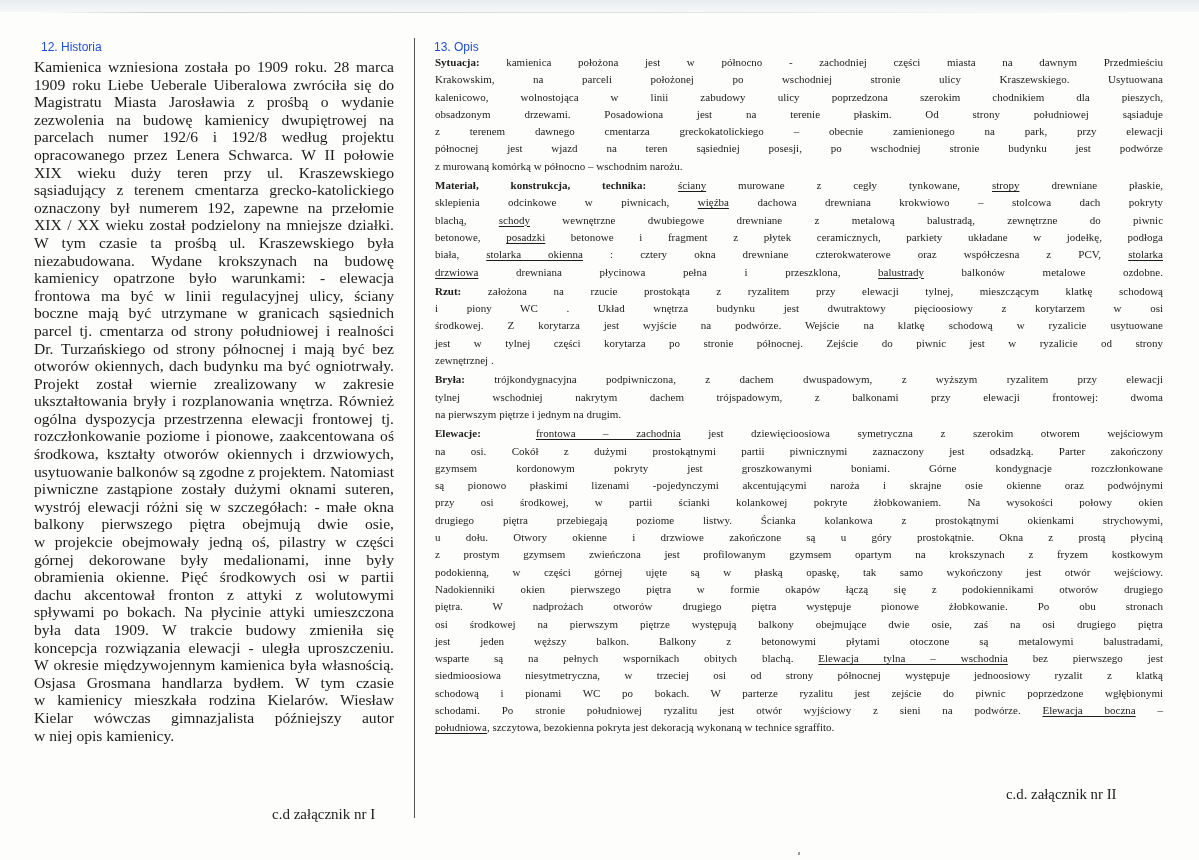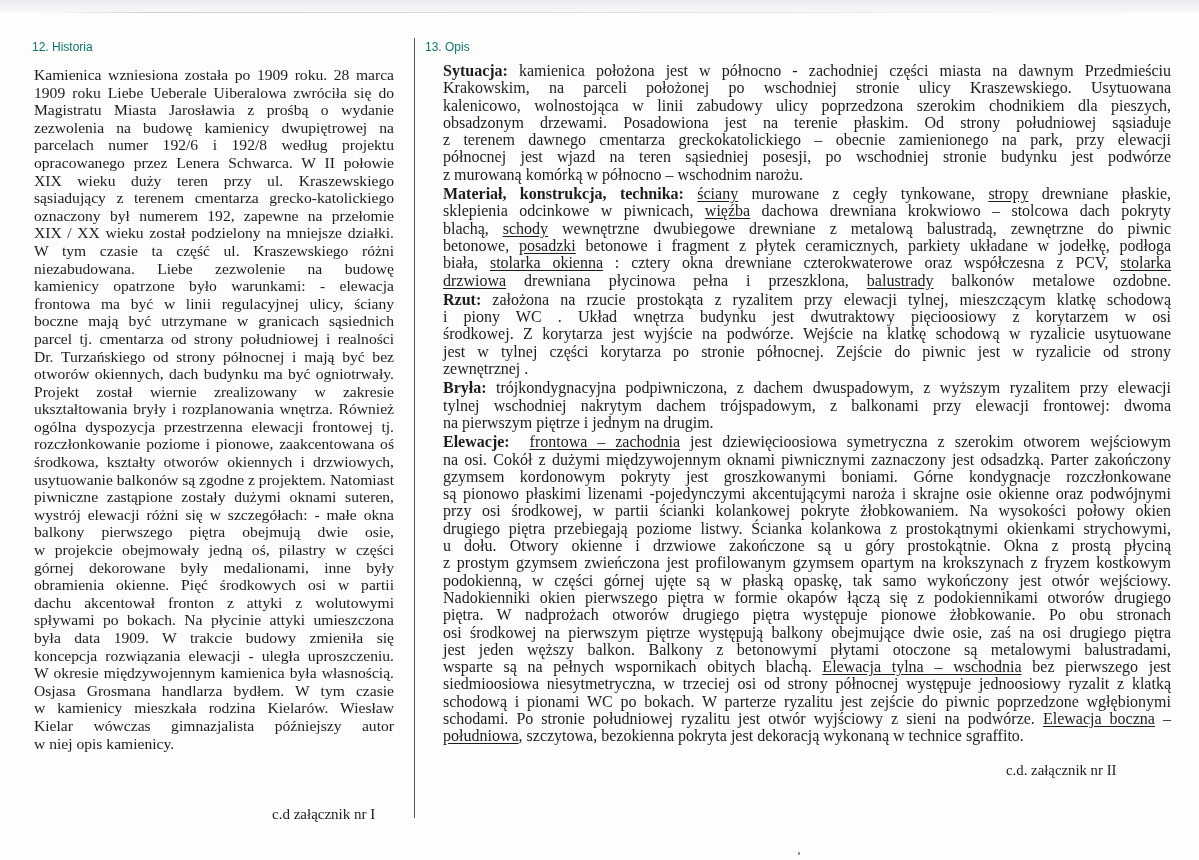--- a/index.html
+++ b/index.html
@@ -23,44 +23,44 @@
     background: #555;
   }
   .col-left {
     position: absolute; left: 32px; top: 40px; width: 362px;
   }
   .col-right {
     position: absolute; left: 425px; top: 40px; width: 745px;
   }
   .sec-head {
     font-family: "Liberation Sans", sans-serif;
-    font-size: 12px; line-height: 14px; color: #0f766e;
-    margin: 0 0 0 0;
+    font-size: 12px; line-height: 14px; color: #1d4ed8;
+    margin: 0 0 0 9px;
   }
   .body-left {
     font-size: 15.6px; line-height: 17.6px;
-    margin: 12px 0 0 0; padding-left: 2px;
+    margin: 4px 0 0 0; padding-left: 2px;
   }
   .body-left .ln { display: block; text-align: justify; text-align-last: justify; white-space: nowrap; }
   .body-left .ln.last { text-align-last: left; }
   .body-right {
-    font-size: 16px; line-height: 17.3px;
-    margin: 8px; padding-left: 10px; width: 728px;
+    font-size: 11px; line-height: 17.3px;
+    margin: 0; padding-left: 10px; width: 728px;
   }
   .body-right .ln { display: block; text-align: justify; text-align-last: justify; white-space: nowrap; }
   .body-right .ln.last { text-align-last: left; }
   .para { margin-bottom: 2px; }
   b { font-weight: bold; }
   u { text-decoration: underline; text-underline-offset: 2px; }
   .ref-left {
     position: absolute; left: 272px; top: 806px;
     font-size: 15px;
   }
   .ref-right {
-    position: absolute; left: 1006px; top: 762px;
+    position: absolute; left: 1006px; top: 786px;
     font-size: 14.8px;
   }
   .speck {
     position: absolute; left: 798px; top: 852px; width: 2px; height: 3px; background: #999;
   }
 </style>
 </head>
 <body>
 
 <div class="topshade"></div>
@@ -73,22 +73,22 @@
     <span class="ln">Kamienica wzniesiona  została po 1909 roku.  28  marca</span>
     <span class="ln">1909 roku  Liebe  Ueberale  Uiberalowa  zwróciła się  do</span>
     <span class="ln">Magistratu Miasta Jarosławia  z  prośbą  o  wydanie</span>
     <span class="ln">zezwolenia  na  budowę  kamienicy dwupiętrowej  na</span>
     <span class="ln">parcelach   numer 192/6  i  192/8   według   projektu</span>
     <span class="ln">opracowanego  przez  Lenera Schwarca. W  II połowie</span>
     <span class="ln">XIX   wieku  duży  teren  przy  ul.  Kraszewskiego</span>
     <span class="ln">sąsiadujący  z  terenem cmentarza grecko-katolickiego</span>
     <span class="ln">oznaczony  był numerem 192, zapewne na  przełomie</span>
     <span class="ln">XIX / XX   wieku  został podzielony  na mniejsze działki.</span>
-    <span class="ln">W   tym   czasie  ta  część  ul.  Kraszewskiego  różni</span>
-    <span class="ln">niezabudowana.  Liebe  zezwolenie  na  budowę</span>
+    <span class="ln">W   tym   czasie  ta  prośbą  ul.  Kraszewskiego  była</span>
+    <span class="ln">niezabudowana.  Wydane  krokszynach  na  budowę</span>
     <span class="ln">kamienicy  opatrzone   było   warunkami: -  elewacja</span>
     <span class="ln">frontowa  ma  być  w  linii regulacyjnej ulicy,  ściany</span>
     <span class="ln">boczne mają  być utrzymane  w  granicach  sąsiednich</span>
     <span class="ln">parcel   tj. cmentarza  od  strony południowej  i  realności</span>
     <span class="ln">Dr. Turzańskiego  od  strony  północnej  i mają  być  bez</span>
     <span class="ln">otworów okiennych, dach budynku ma  być  ogniotrwały.</span>
     <span class="ln">Projekt   został   wiernie  zrealizowany   w   zakresie</span>
     <span class="ln">ukształtowania bryły i rozplanowania wnętrza. Również</span>
     <span class="ln">ogólna dyspozycja przestrzenna elewacji frontowej  tj.</span>
     <span class="ln">rozczłonkowanie poziome i pionowe,  zaakcentowana  oś</span>
@@ -145,21 +145,21 @@
     </div>
 
     <div class="para">
       <span class="ln"><b>Bryła:</b><span> trójkondygnacyjna  podpiwniczona,  z  dachem  dwuspadowym,  z  wyższym  ryzalitem  przy elewacji</span></span>
       <span class="ln">tylnej  wschodniej  nakrytym  dachem  trójspadowym,  z   balkonami   przy   elewacji   frontowej:    dwoma</span>
       <span class="ln last">na  pierwszym  piętrze  i  jednym  na  drugim.</span>
     </div>
 
     <div class="para">
       <span class="ln"><b>Elewacje:</b>&nbsp; <u>frontowa – zachodnia</u><span>  jest  dziewięcioosiowa  symetryczna  z  szerokim  otworem   wejściowym</span></span>
-      <span class="ln">na  osi.  Cokół   z   dużymi  międzywojennym  oknami  piwnicznymi  zaznaczony  jest  odsadzką.  Parter  zakończony</span>
+      <span class="ln">na  osi.  Cokół   z   dużymi  prostokątnymi  partii  piwnicznymi  zaznaczony  jest  odsadzką.  Parter  zakończony</span>
       <span class="ln">gzymsem   kordonowym   pokryty   jest   groszkowanymi   boniami.   Górne   kondygnacje    rozczłonkowane</span>
       <span class="ln">są  pionowo  płaskimi  lizenami  -pojedynczymi  akcentującymi  naroża  i  skrajne  osie  okienne  oraz  podwójnymi</span>
       <span class="ln">przy  osi  środkowej,  w  partii  ścianki   kolankowej   pokryte  żłobkowaniem.  Na   wysokości   połowy   okien</span>
       <span class="ln">drugiego   piętra  przebiegają   poziome   listwy.  Ścianka  kolankowa  z  prostokątnymi  okienkami  strychowymi,</span>
       <span class="ln">u  dołu.  Otwory   okienne  i  drzwiowe    zakończone  są   u   góry  prostokątnie.  Okna   z   prostą   płyciną</span>
       <span class="ln">z prostym  gzymsem  zwieńczona  jest  profilowanym  gzymsem   opartym  na   krokszynach  z  fryzem  kostkowym</span>
       <span class="ln">podokienną,   w   części   górnej  ujęte   są  w   płaską   opaskę,  tak  samo wykończony   jest  otwór  wejściowy.</span>
       <span class="ln">Nadokienniki  okien  pierwszego  piętra  w  formie  okapów   łączą  się  z podokiennikami  otworów  drugiego</span>
       <span class="ln">piętra.  W     nadprożach  otworów  drugiego   piętra    występuje   pionowe    żłobkowanie.   Po  obu   stronach</span>
       <span class="ln">osi  środkowej    na  pierwszym piętrze  występują balkony obejmujące dwie osie,  zaś  na  osi drugiego piętra</span>

